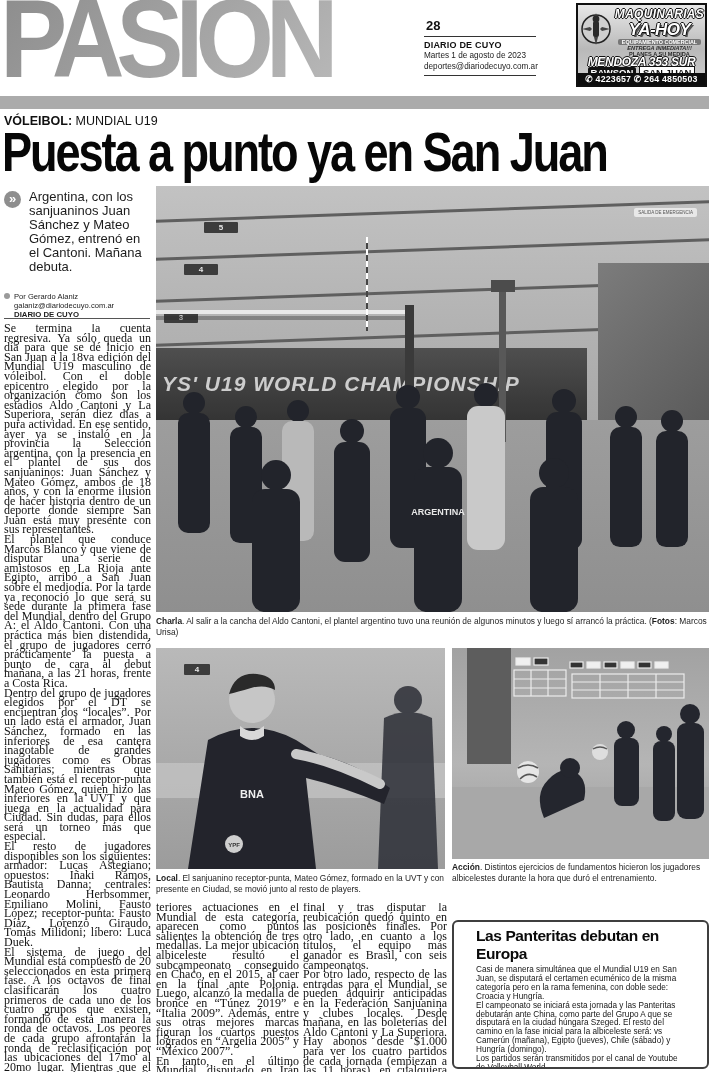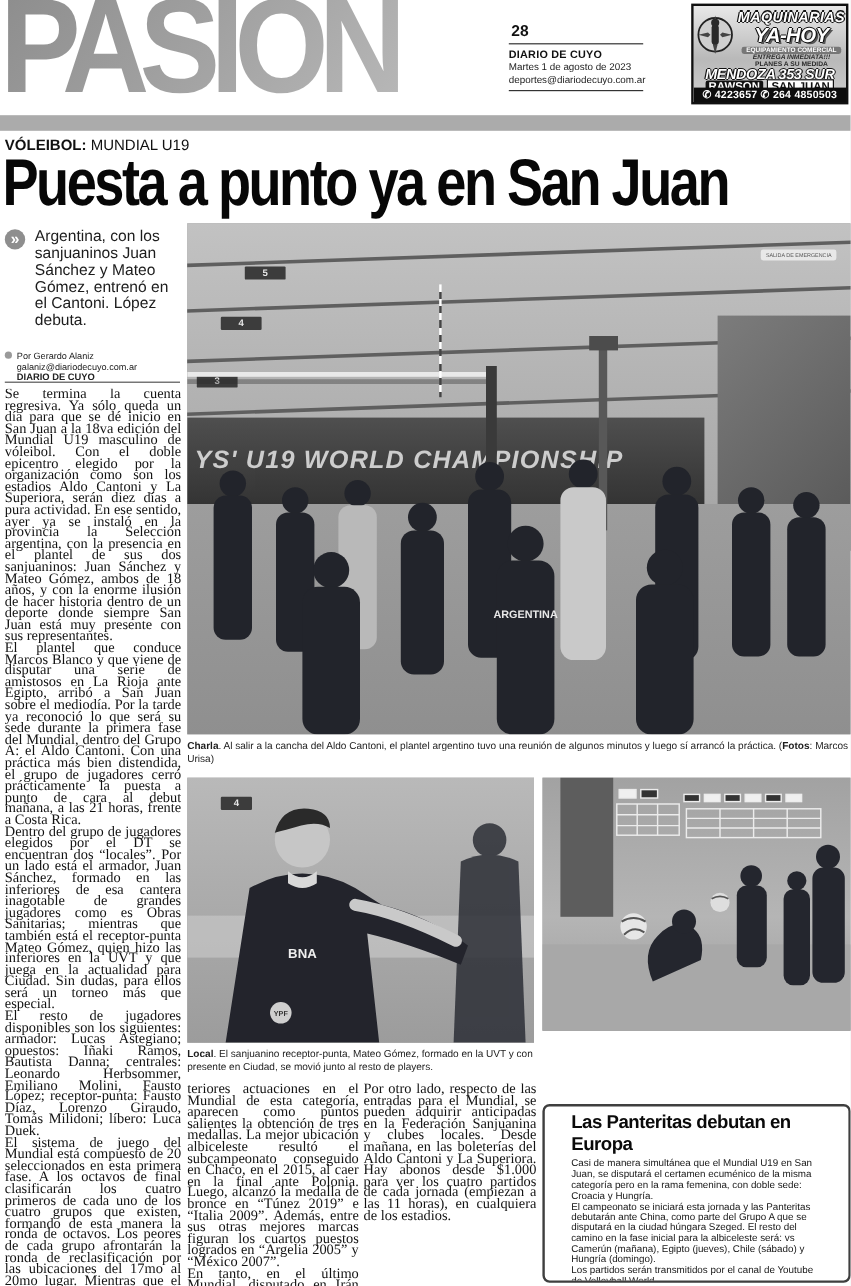--- a/index.html
+++ b/index.html
@@ -160,21 +160,21 @@
 
   <div class="gray-bar"></div>
 
   <div class="kicker">
     <b>VÓLEIBOL:</b><span> MUNDIAL U19</span>
   </div>
   <h1 class="headline">Puesta a punto ya en San Juan</h1>
 
   <div class="lead">
     <span class="lead-icon">»</span>
-    <span class="lead-text">Argentina, con los sanjuaninos Juan Sánchez y Mateo Gómez, entrenó en el Cantoni. López debuta.</span>
+    <span class="lead-text">Argentina, con los sanjuaninos Juan Sánchez y Mateo Gómez, entrenó en el Cantoni. Mañana debuta.</span>
   </div>
   <div class="byline">
     <span class="byline-dot"></span>
     <div class="byline-in">
       <div>Por Gerardo Alaniz</div>
       <div>galaniz@diariodecuyo.com.ar</div>
       <b>DIARIO DE CUYO</b>
     </div>
   </div>
   <div class="byline-rule"></div>
@@ -185,20 +185,21 @@
       <p>Dentro del grupo de jugadores elegidos por el DT se encuentran dos “locales”. Por un lado está el armador, Juan Sánchez, formado en las inferiores de esa cantera inagotable de grandes jugadores como es Obras Sanitarias; mientras que también está el receptor-punta Mateo Gómez, quien hizo las inferiores en la UVT y que juega en la actualidad para Ciudad. Sin dudas, para ellos será un torneo más que especial.</p>
       <p>El resto de jugadores disponibles son los siguientes: armador: Lucas Astegiano; opuestos: Iñaki Ramos, Bautista Danna; centrales: Leonardo Herbsommer, Emiliano Molini, Fausto López; receptor-punta: Fausto Díaz, Lorenzo Giraudo, Tomás Milidoni; líbero: Luca Duek.</p>
       <p>El sistema de juego del Mundial está compuesto de 20 seleccionados en esta primera fase. A los octavos de final clasificarán los cuatro primeros de cada uno de los cuatro grupos que existen, formando de esta manera la ronda de octavos. Los peores de cada grupo afrontarán la ronda de reclasificación por las ubicaciones del 17mo al 20mo lugar. Mientras que el resto se meterá en los play off, que tendrán el clásico formato de eliminación simple de octavos, cuartos, semis y la gran final, en el Aldo Cantoni el viernes 11.</p>
       <p>Argentina tratará de redondear una buena labor, más siendo anfitrión. En un repaso por sus an-</p>
     </div>
   <div class="bodycol col2">
       <p>teriores actuaciones en el Mundial de esta categoría, aparecen como puntos salientes la obtención de tres medallas. La mejor ubicación albiceleste resultó el subcampeonato conseguido en Chaco, en el 2015, al caer en la final ante Polonia. Luego, alcanzó la medalla de bronce en “Túnez 2019” e “Italia 2009”. Además, entre sus otras mejores marcas figuran los cuartos puestos logrados en “Argelia 2005” y “México 2007”.</p>
       <p>En tanto, en el último Mundial, disputado en Irán en 2021, la Argentina llegó hasta cuartos de</p>
     </div>
   <div class="bodycol col3">
+      <p>final y tras disputar la reubicación quedó quinto en las posiciones finales. Por otro lado, en cuanto a los títulos, el equipo más ganador es Brasil, con seis campeonatos.</p>
       <p>Por otro lado, respecto de las entradas para el Mundial, se pueden adquirir anticipadas en la Federación Sanjuanina y clubes locales. Desde mañana, en las boleterías del Aldo Cantoni y La Superiora. Hay abonos desde $1.000 para ver los cuatro partidos de cada jornada (empiezan a las 11 horas), en cualquiera de los estadios.</p>
     </div>
 
   <div class="photo ph-main">
     <div class="stands">
       <div class="rail" style="top:24px; transform:rotate(-2deg);"></div>
       <div class="rail" style="top:62px; transform:rotate(-2deg);"></div>
       <div class="rail" style="top:104px; transform:rotate(-2deg);"></div>
       <div class="rail" style="top:148px; transform:rotate(-2deg);"></div>
       <div class="plate" style="left:48px; top:36px;">5</div>
@@ -316,20 +317,23 @@
       </g>
 
       <g>
         <circle cx="76" cy="124" r="11" fill="#e6e6e6"></circle>
           <path d="M66 120 q10 -6 20 0 M68 131 q8 -8 17 -2" stroke="#555" stroke-width="1.6" fill="none"></path>
         <circle cx="148" cy="104" r="8" fill="#dedede"></circle>
           <path d="M141 101 q7 -4 14 0" stroke="#555" stroke-width="1.4" fill="none"></path>
       </g>
     </svg>
   </div>
+  <div class="caption cap-3">
+    <b>Acción</b><span>. Distintos ejercicios de fundamentos hicieron los jugadores albicelestes durante la hora que duró el entrenamiento.</span>
+  </div>
 
   <div class="sidebox">
     <h2>Las Panteritas debutan en Europa</h2>
     <div class="bx">
         <p>Casi de manera simultánea que el Mundial U19 en San Juan, se disputará el certamen ecuménico de la misma categoría pero en la rama femenina, con doble sede: Croacia y Hungría.</p>
         <p>El campeonato se iniciará esta jornada y las Panteritas debutarán ante China, como parte del Grupo A que se disputará en la ciudad húngara Szeged. El resto del camino en la fase inicial para la albiceleste será: vs Camerún (mañana), Egipto (jueves), Chile (sábado) y Hungría (domingo).</p>
         <p>Los partidos serán transmitidos por el canal de Youtube de Volleyball World.</p>
         <p>El plantel argentino no tiene ninguna jugadora sanjuanina.</p>
       </div>
   </div>

